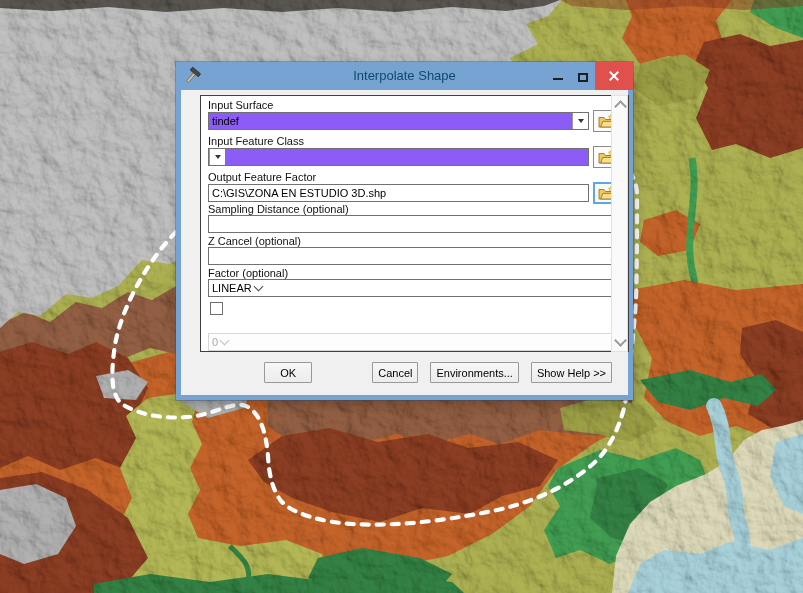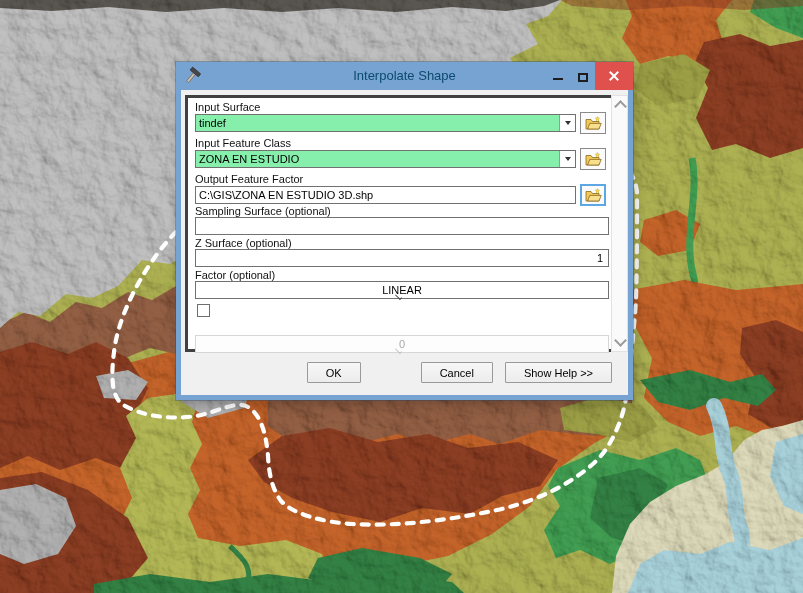--- a/index.html
+++ b/index.html
@@ -15,34 +15,34 @@
   .tool-icon{position:absolute;left:6px;top:4px;width:20px;height:20px;}
   .winbtns{position:absolute;right:0;top:0;height:28px;display:flex;align-items:stretch;}
   .wbtn{width:25px;display:flex;align-items:center;justify-content:center;}
   .minbar{width:10px;height:2px;background:#1e1e1e;margin-top:6px;}
   .maxbox{width:10px;height:9px;border:2px solid #1e1e1e;box-sizing:border-box;margin-top:2px;}
   .closebtn{width:38px;background:#e0514d;position:relative;}
   .xbar{position:absolute;left:13px;top:13px;width:12px;height:2px;background:#fff;}
   .xbar.a{transform:rotate(45deg);} .xbar.b{transform:rotate(-45deg);}
 
   
-  .panel{position:absolute;left:4px;top:28px;width:429px;height:257px;background:#fff;
-         border:3px solid #404040;box-sizing:border-box;}
+  .panel{position:absolute;left:19px;top:28px;width:429px;height:257px;background:#fff;
+         border:1px solid #404040;box-sizing:border-box;}
   .lbl{position:absolute;left:7px;font-size:11px;line-height:12px;color:#111;white-space:nowrap;}
-  .combo{position:absolute;left:7px;width:381px;height:18px;border:1px solid #717171;background:#86efac;
+  .combo{position:absolute;left:7px;width:381px;height:18px;border:1px solid #717171;background:#8b5cf6;
          box-sizing:border-box;display:flex;}
   .cval{flex:1;font-size:11px;line-height:16px;padding:0 3px;white-space:nowrap;overflow:hidden;color:#000;}
   .darr{width:15px;border-left:1px solid #9a9a9a;background:#fff;display:flex;align-items:center;justify-content:center;}
   .tri{width:0;height:0;border-left:3.5px solid transparent;border-right:3.5px solid transparent;border-top:4px solid #333;}
   .txt{position:absolute;left:7px;width:414px;height:18px;border:1px solid #717171;background:#fff;box-sizing:border-box;
        font-size:11px;line-height:16px;padding:0 3px;white-space:nowrap;overflow:hidden;color:#000;}
   .txt.short{width:381px;}
   .txt.num{text-align:right;padding-right:5px;}
   .dropdown{position:absolute;left:7px;width:414px;height:18px;border:1px solid #717171;background:#fff;box-sizing:border-box;
-            display:flex;align-items:center;font-size:11px;color:#000;flex-direction:column;}
+            display:flex;align-items:center;font-size:11px;color:#000;}
   .dropdown .dv{padding:0 3px;line-height:16px;}
   .chev{width:6px;height:6px;border-right:1.6px solid #4a4a4a;border-bottom:1.6px solid #4a4a4a;
         transform:rotate(45deg);margin-right:7px;margin-top:-3px;}
   .dropdown.disabled{border-color:#d6d6d6;background:#fdfdfd;}
   .dropdown.disabled .dv{color:#a8a8a8;}
   .dropdown.disabled .chev{border-color:#c2c2c2;}
   .browse{position:absolute;left:392px;width:26px;height:22px;border:1px solid #8a8a8a;background:#fbfbfb;
           box-sizing:border-box;display:flex;align-items:center;justify-content:center;}
   .browse.focused{border:2px solid #5ea7e5;}
   .cbbox{position:absolute;left:9px;width:13px;height:13px;border:1px solid #6e6e6e;background:#fff;box-sizing:border-box;}
@@ -52,21 +52,21 @@
   .vscroll{position:absolute;left:430px;top:28px;width:17px;height:257px;background:#fafafa;
            border:1px solid #e2e2e2;box-sizing:border-box;}
   .schev{position:absolute;left:4px;width:7px;height:7px;border-right:2px solid #9a9a9a;border-bottom:2px solid #9a9a9a;}
   .schev.up{top:6px;transform:rotate(-135deg);}
   .schev.down{bottom:6px;transform:rotate(45deg);}
 
   
   .btnrow{position:absolute;top:295px;left:0;right:16px;height:21px;display:flex;justify-content:flex-end;gap:12px;}
   .pbtn{height:21px;box-sizing:border-box;border:1px solid #999;border-radius:1px;
         background:linear-gradient(#f7f7f7,#ececec);font-family:"Liberation Sans",sans-serif;
-        font-size:11px;color:#000;padding:0 18px;display:flex;align-items:center;justify-content:center;}
+        font-size:11px;color:#000;padding:0 5px;display:flex;align-items:center;justify-content:center;}
   .pbtn.ok{min-width:48px;} .pbtn.cancel{min-width:46px;margin-left:48px;}
 </style>
 </head>
 <body>
 
 <div class="stage">
 
   <svg class="map" width="803" height="593" viewBox="0 0 803 593">
     <defs>
       <filter id="relief" x="-5%" y="-5%" width="110%" height="110%">
@@ -161,21 +161,20 @@
       <div class="browse" style="top:14px">
         <svg width="17" height="14" viewBox="0 0 17 14">
           <path d="M1,13 L1,3.5 L6,3.5 L7.5,5.5 L14,5.5 L14,13 Z" fill="#f0c95a" stroke="#8a6a1d" stroke-width="0.8"></path>
           <path d="M2.6,13 L4.8,7.4 L16.2,7.4 L14,13 Z" fill="#f8df8d" stroke="#8a6a1d" stroke-width="0.8"></path>
           <path d="M12.4,0.6 l0.6,1.4 1.5,0.2 -1.1,1 0.3,1.5 -1.3,-0.8 -1.3,0.8 0.3,-1.5 -1.1,-1 1.5,-0.2 Z" fill="#ffe24a" stroke="#b98a00" stroke-width="0.4"></path>
         </svg>
       </div>
 
       <div class="lbl" style="top:39px">Input Feature Class</div>
       <div class="combo" style="top:52px">
-        <div class="cval">ZONA EN ESTUDIO</div>
         <div class="darr">
             <div class="tri"></div>
           </div>
       </div>
       <div class="browse" style="top:50px">
         <svg width="17" height="14" viewBox="0 0 17 14">
           <path d="M1,13 L1,3.5 L6,3.5 L7.5,5.5 L14,5.5 L14,13 Z" fill="#f0c95a" stroke="#8a6a1d" stroke-width="0.8"></path>
           <path d="M2.6,13 L4.8,7.4 L16.2,7.4 L14,13 Z" fill="#f8df8d" stroke="#8a6a1d" stroke-width="0.8"></path>
           <path d="M12.4,0.6 l0.6,1.4 1.5,0.2 -1.1,1 0.3,1.5 -1.3,-0.8 -1.3,0.8 0.3,-1.5 -1.1,-1 1.5,-0.2 Z" fill="#ffe24a" stroke="#b98a00" stroke-width="0.4"></path>
         </svg>
@@ -184,24 +183,24 @@
       <div class="lbl" style="top:75px">Output Feature Factor</div>
       <div class="txt short" style="top:88px">C:\GIS\ZONA EN ESTUDIO 3D.shp</div>
       <div class="browse focused" style="top:86px">
         <svg width="17" height="14" viewBox="0 0 17 14">
           <path d="M1,13 L1,3.5 L6,3.5 L7.5,5.5 L14,5.5 L14,13 Z" fill="#f0c95a" stroke="#8a6a1d" stroke-width="0.8"></path>
           <path d="M2.6,13 L4.8,7.4 L16.2,7.4 L14,13 Z" fill="#f8df8d" stroke="#8a6a1d" stroke-width="0.8"></path>
           <path d="M12.4,0.6 l0.6,1.4 1.5,0.2 -1.1,1 0.3,1.5 -1.3,-0.8 -1.3,0.8 0.3,-1.5 -1.1,-1 1.5,-0.2 Z" fill="#ffe24a" stroke="#b98a00" stroke-width="0.4"></path>
         </svg>
       </div>
 
-      <div class="lbl" style="top:107px">Sampling Surface (optional)</div>
+      <div class="lbl" style="top:107px">Sampling Distance (optional)</div>
       <div class="txt" style="top:119px"></div>
 
-      <div class="lbl" style="top:139px">Z Surface (optional)</div>
+      <div class="lbl" style="top:139px">Z Cancel (optional)</div>
       <div class="txt num" style="top:151px">1</div>
 
       <div class="lbl" style="top:171px">Factor (optional)</div>
       <div class="dropdown" style="top:183px">
         <div class="dv">LINEAR</div>
         <div class="chev"></div>
       </div>
 
       <div class="cbbox" style="top:206px"></div>
 
@@ -212,16 +211,17 @@
     </div>
 
     <div class="vscroll">
       <div class="schev up"></div>
       <div class="schev down"></div>
     </div>
 
     <div class="btnrow">
       <div class="pbtn ok">OK</div>
       <div class="pbtn cancel">Cancel</div>
+      <div class="pbtn">Environments...</div>
       <div class="pbtn">Show Help &gt;&gt;</div>
     </div>
   </div>
 </div>
 
 </body></html>

